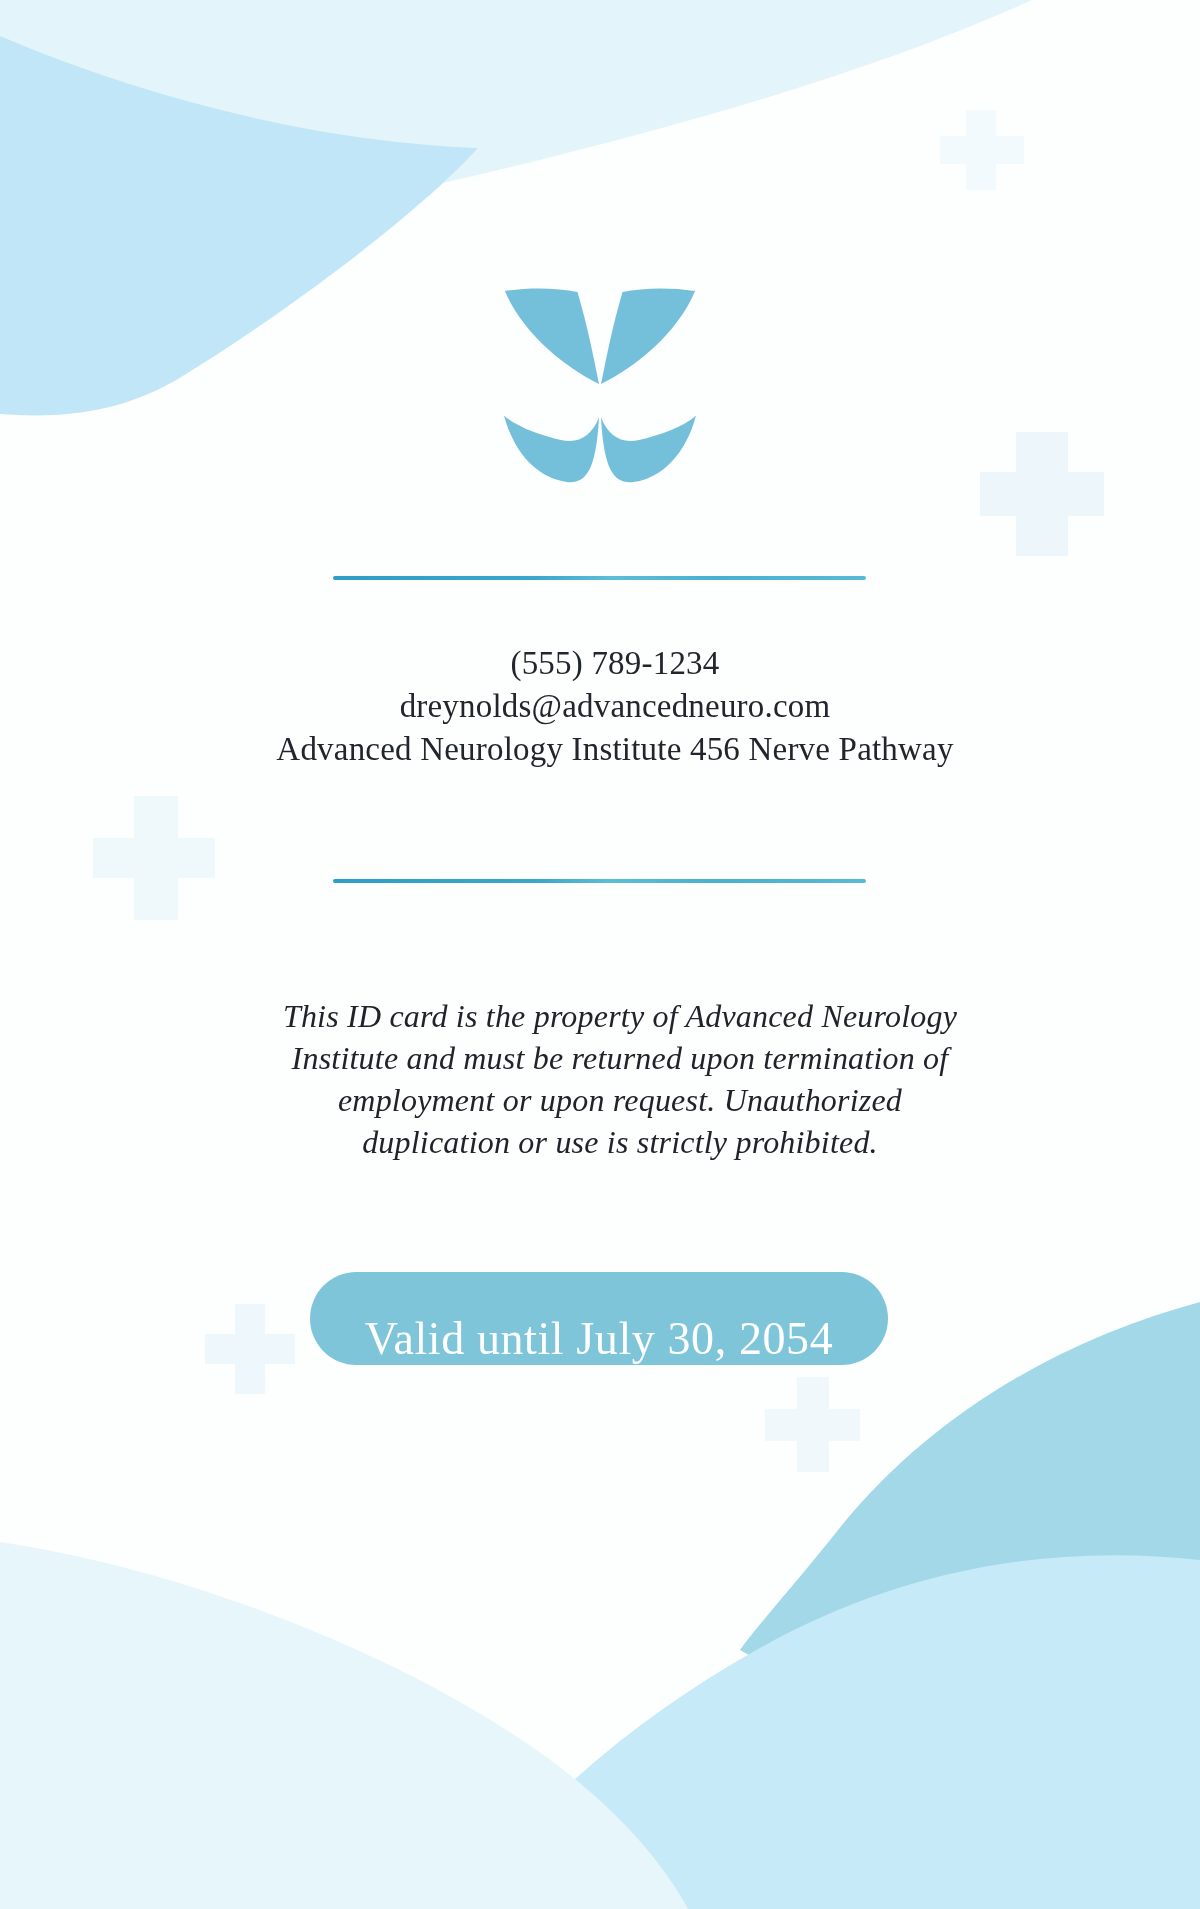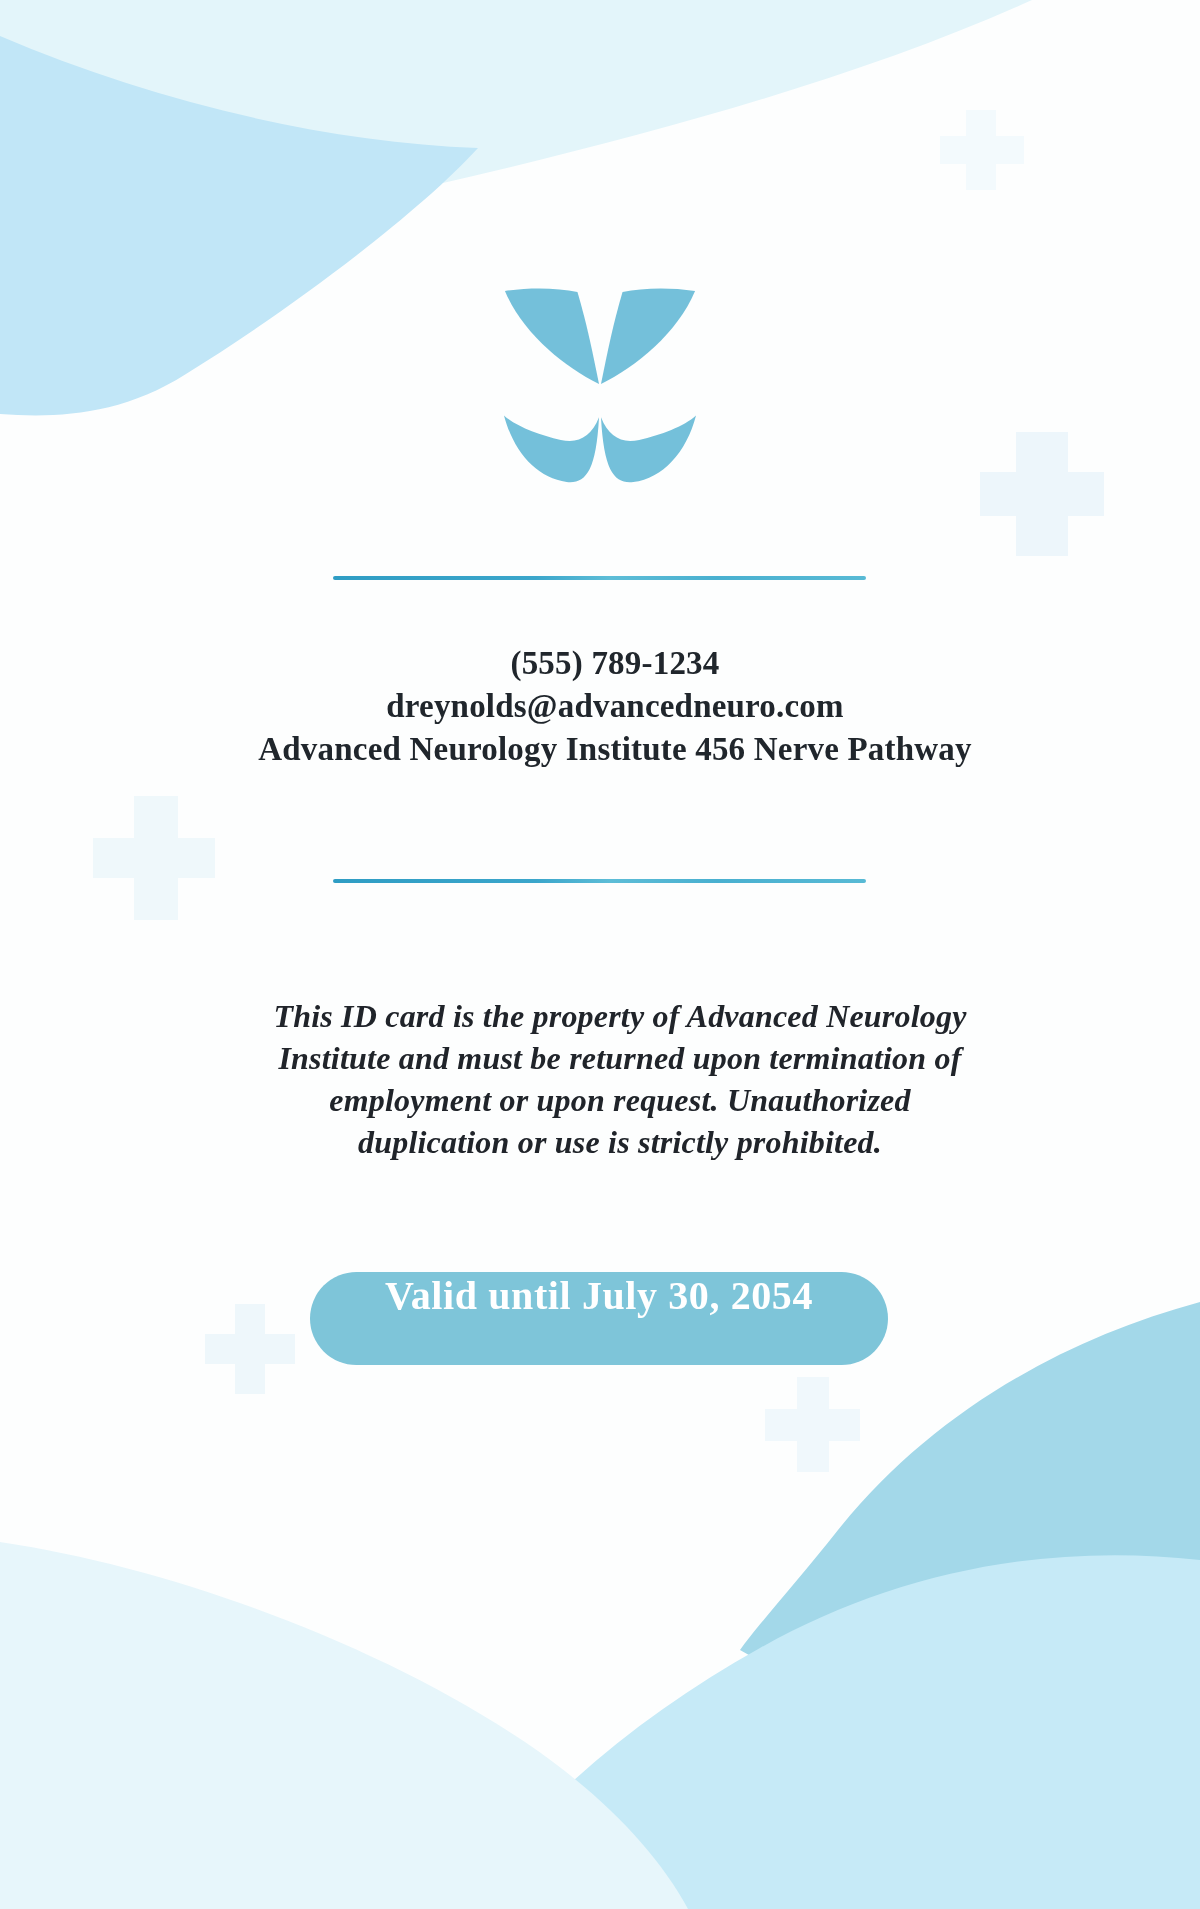--- a/index.html
+++ b/index.html
@@ -2,21 +2,20 @@
 <html><head>
 <meta charset="utf-8">
 <style>
   html,body{margin:0;padding:0;background:#fdfefe;}
   .page{
     position:relative;
     width:1200px;height:1909px;
     background:#fdfefe;
     overflow:hidden;
     font-family:"Liberation Serif", serif;
-    font-weight:bold;
   }
   .decor{position:absolute;inset:0;width:1200px;height:1909px;display:block;}
   .logo{position:absolute;left:502px;top:288px;width:196px;height:196px;}
   .divider{
     position:absolute;left:333px;width:533px;height:4px;border-radius:2px;
     background:linear-gradient(90deg,#2f9dc4 0%,#3ba6cb 38%,#5dbdd7 52%,#49b0d0 72%,#58bad5 100%);
   }
   .divider.first{top:576px;}
   .divider.second{top:879px;}
   .contact{
@@ -27,23 +26,23 @@
   .contact div{white-space:nowrap;}
   .notice{
     position:absolute;left:20px;top:995px;width:1200px;
     text-align:center;color:#20242a;
     font-style:italic;font-size:32px;line-height:42px;letter-spacing:0.2px;
   }
   .notice span{display:block;}
   .valid-badge{
     position:absolute;left:310px;top:1272px;width:578px;height:93px;
     background:#7ec5d9;border:none;border-radius:47px;
-    display:flex;align-items:flex-start;justify-content:center;
+    display:flex;align-items:flex-end;justify-content:center;
     color:#ffffff;font-family:"Liberation Serif", serif;
-    font-size:40px;letter-spacing:0.6px;cursor:pointer;
+    font-size:46px;letter-spacing:0.6px;cursor:pointer;
   }
 </style>
 </head>
 <body>
 
 <div class="page">
 
   <svg class="decor" viewBox="0 0 1200 1909" aria-hidden="true">
 
     <path d="M0,0 L1032,0 C860,78 640,138 430,186 C270,224 115,272 0,342 Z" fill="#E3F5FA"></path>

